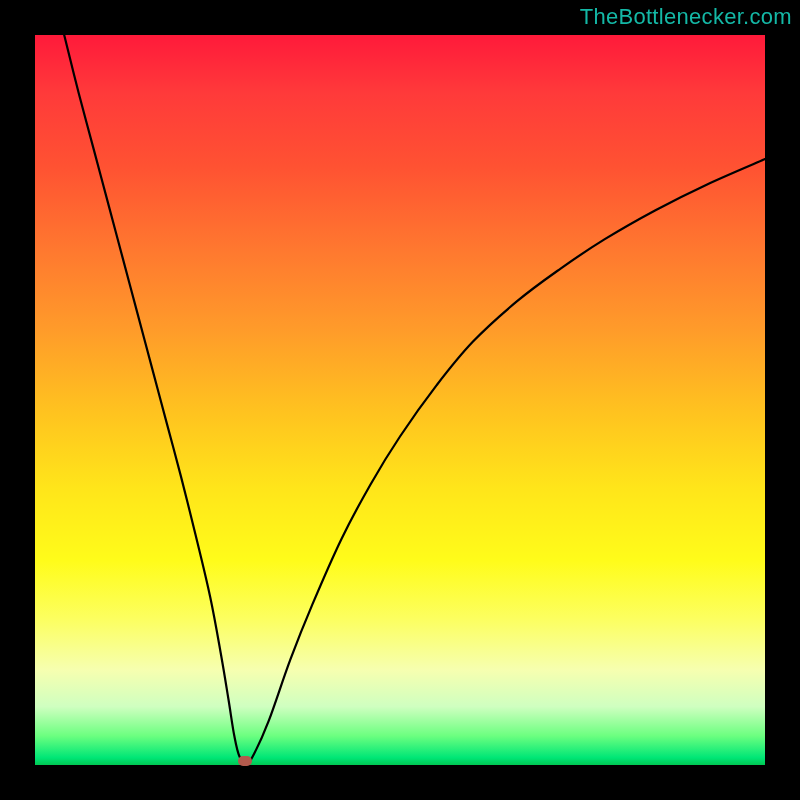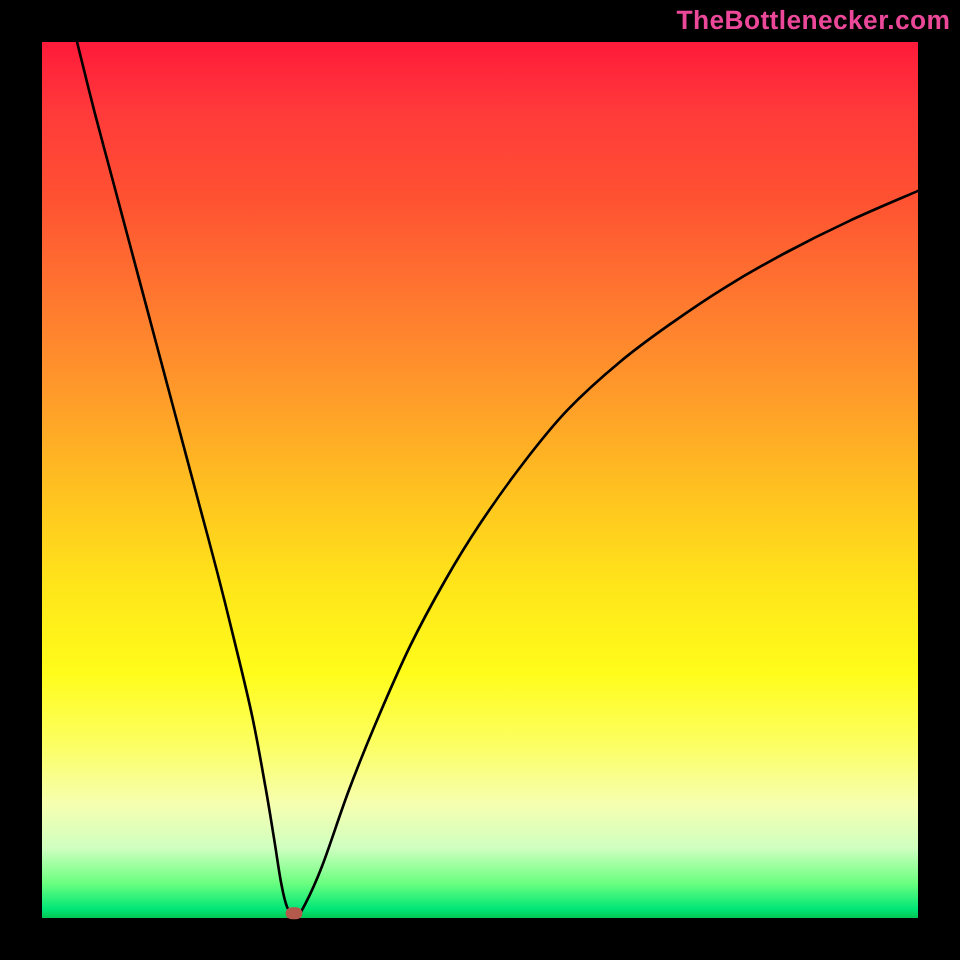--- a/index.html
+++ b/index.html
@@ -30,23 +30,23 @@
       #f6ffb0 87%,
       #cfffc0 92%,
       #6cff80 96%,
       #00e676 99%,
       #00c853 100%);
   }
   .watermark {
     position: absolute;
     top: 4px;
     right: 8px;
-    color: #ec4899;
+    color: #14b8a6;
     font-size: 22px;
-    font-weight: 700;
+    font-weight: 400;
     letter-spacing: 0.3px;
   }
   svg.curve {
     position: absolute;
     left: 0; top: 0;
     width: 730px; height: 730px;
   }
   .marker {
     position: absolute;
     width: 14px;

